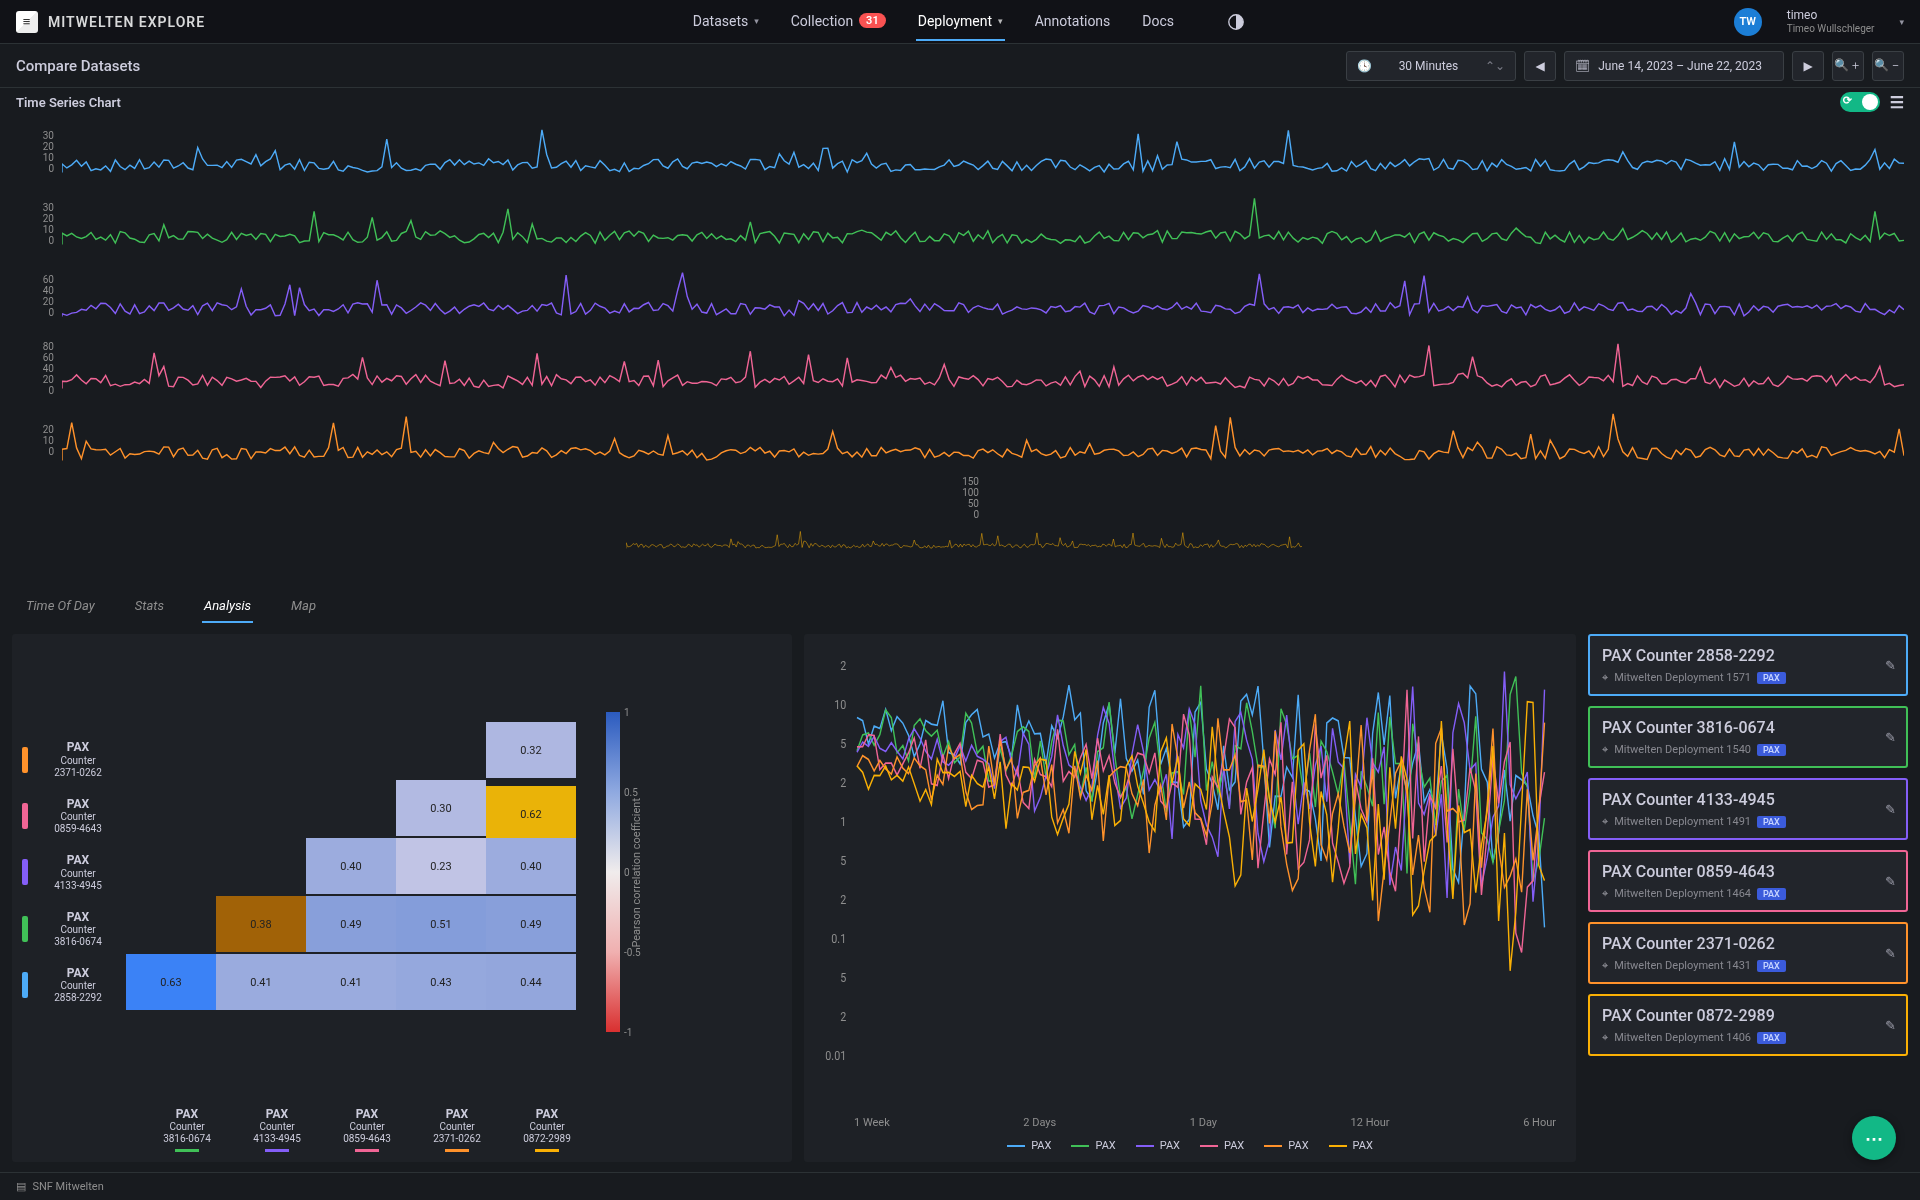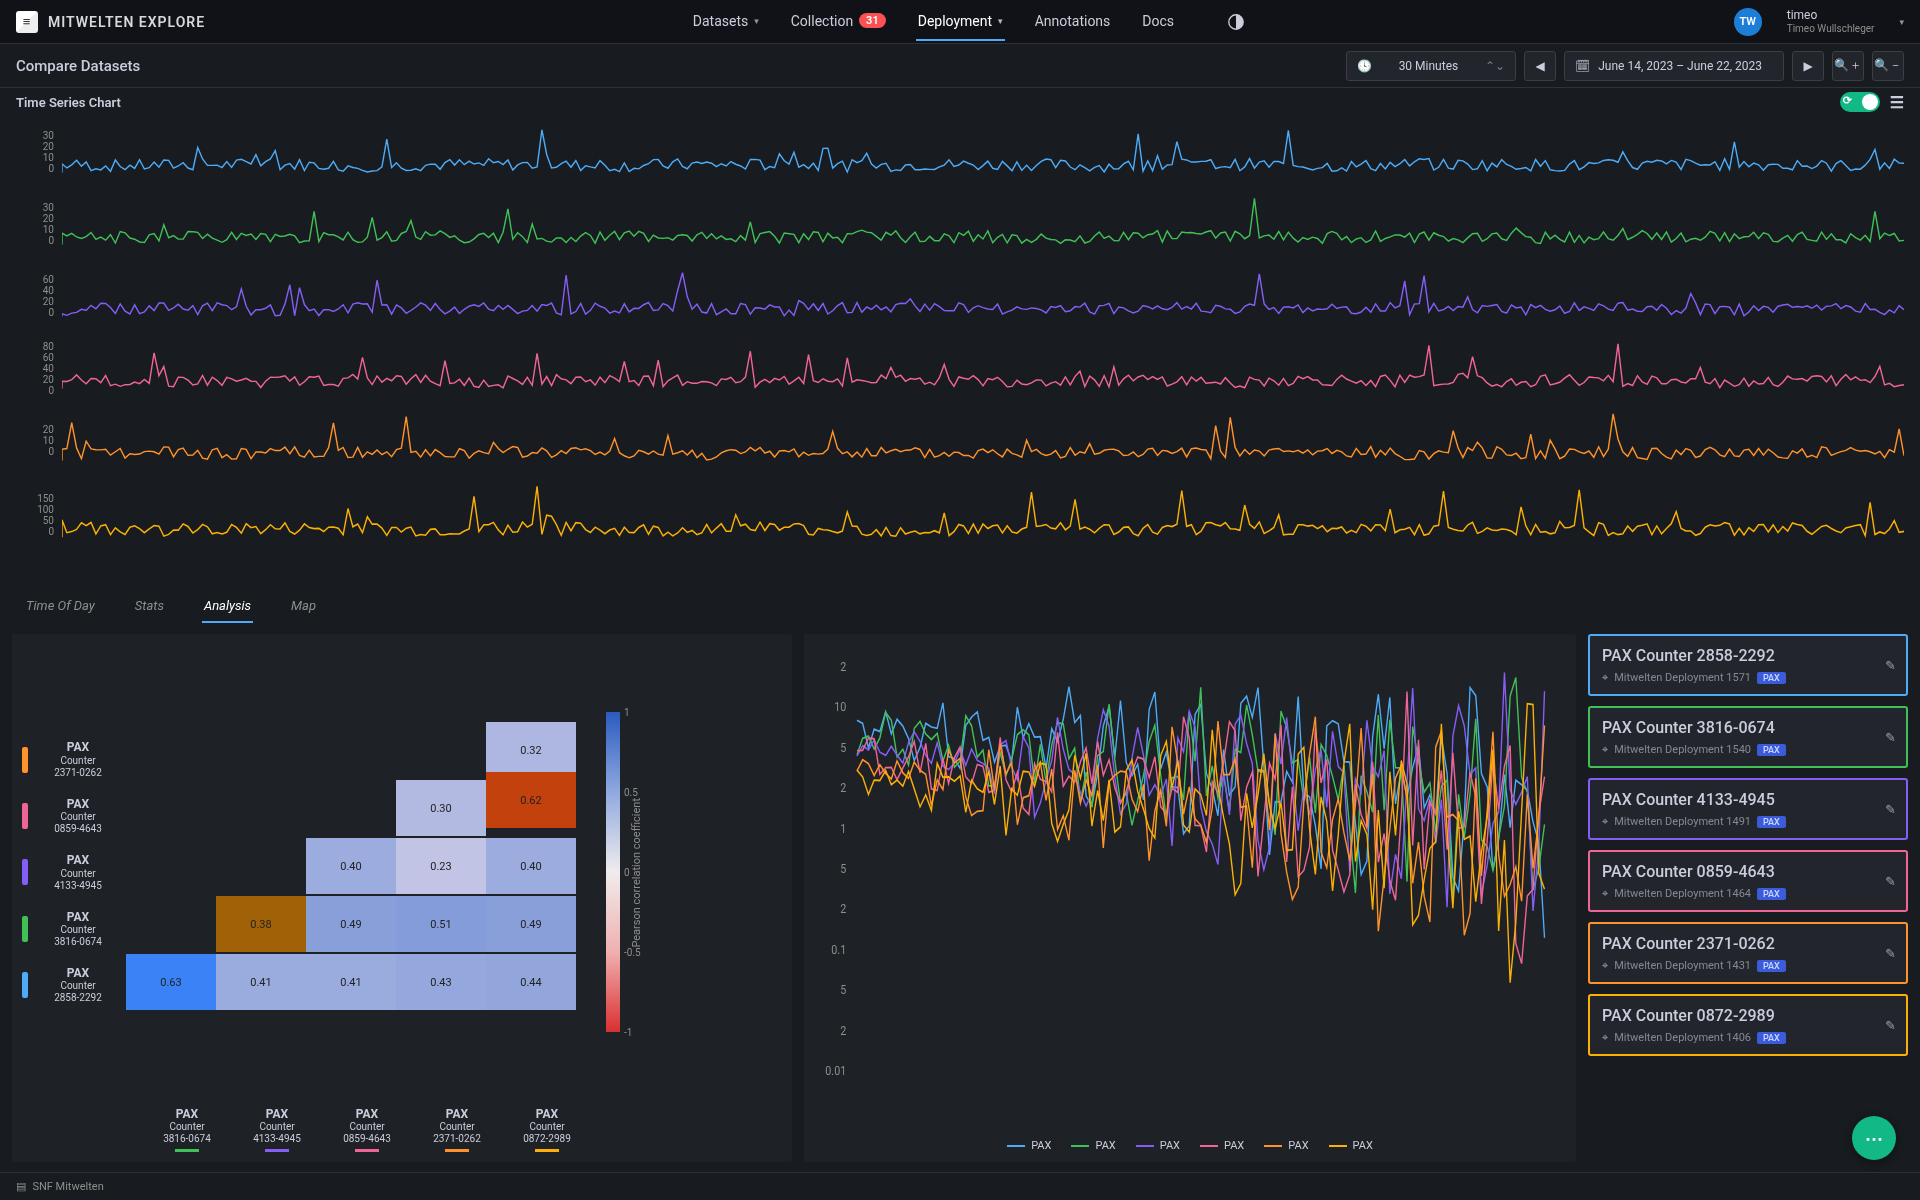--- a/index.html
+++ b/index.html
@@ -51,21 +51,21 @@
 
 .panel-head { display:flex; align-items:center; padding:4px 16px; font-size:13px; font-weight:600; color:#ccccdc; height:28px;}
 .panel-head .flex {flex:1;}
 .toggle-pill{ width:40px; height:20px; border-radius:10px; background:#12b886; position:relative; cursor:pointer;}
 .toggle-pill::after{content:""; position:absolute; right:2px; top:2px; width:16px; height:16px; background:#fff; border-radius:50%;}
 .toggle-pill .sync{ position:absolute; left:3px; top:2px; font-size:11px; color:#fff;}
 .menu-icon{ margin-left:10px; cursor:pointer; font-size:16px;}
 
 .ts-block { padding:0 16px 0 24px; height:470px;}
 .ts-row { height:72px; display:flex; align-items:center; gap:8px;}
-.ts-row:nth-child(6){height:78px;}
+.ts-row:nth-child(6){height:78px;flex-direction:column;}
 .y-labels { width:30px; text-align:right; font-size:10px; color:#8e8e8e; line-height:1.1;}
 .y-labels div{white-space:nowrap;}
 svg.ts { flex:1; height:100%; }
 .x-axis-row{ height:28px; display:flex; font-size:11px; color:#8e8e8e; padding-left:38px;}
 .x-tick{flex:1; text-align:center;}
 .x-tick .yr{font-size:10px; display:block;}
 
 .tabs { display:flex; gap:36px; padding:0 24px; border-bottom:1px solid transparent; margin-top:4px;font-style:italic;}
 .tab { font-size:13px; padding:8px 2px; color:#8e8e8e; cursor:pointer; border-bottom:2px solid transparent;}
 .tab.active{ color:#fff; border-bottom-color:#4dabf7;}
@@ -287,21 +287,21 @@
           </div>
           <div class="hl-row">
             <div class="color-bar" style="background: rgb(77, 171, 247);"></div>
             <div class="hl-txt"><b>PAX</b><br>Counter<br>2858-2292</div>
           </div>
         </div>
       <div style="display:flex;flex-direction:column;">
         <div class="heat-grid" id="heat-grid">
             <div class="cell" style="left: 360px; top: 40px; background: rgb(174, 183, 225);">0.32</div>
             <div class="cell" style="left: 270px; top: 98px; background: rgb(178, 186, 226);">0.30</div>
-            <div class="cell" style="left: 360px; top: 90px; background: #c2410c;">0.62</div>
+            <div class="cell" style="left: 360px; top: 104px; background: #eab308;">0.62</div>
             <div class="cell" style="left: 180px; top: 156px; background: rgb(156, 172, 222);">0.40</div>
             <div class="cell" style="left: 270px; top: 156px; background: rgb(193, 196, 229);">0.23</div>
             <div class="cell" style="left: 360px; top: 156px; background: rgb(156, 172, 222);">0.40</div>
             <div class="cell" style="left: 90px; top: 214px; background: #a16207;">0.38</div>
             <div class="cell" style="left: 180px; top: 214px; background: rgb(136, 159, 218);">0.49</div>
             <div class="cell" style="left: 270px; top: 214px; background: rgb(132, 157, 218);">0.51</div>
             <div class="cell" style="left: 360px; top: 214px; background: rgb(136, 159, 218);">0.49</div>
             <div class="cell" style="left: 0px; top: 272px; background: #3b82f6;">0.63</div>
             <div class="cell" style="left: 90px; top: 272px; background: rgb(154, 171, 222);">0.41</div>
             <div class="cell" style="left: 180px; top: 272px; background: rgb(154, 171, 222);">0.41</div>
@@ -342,20 +342,27 @@
           <text x="30" y="290" text-anchor="end" fill="#8e8e8e" font-size="10">2</text>
           <text x="30" y="320" text-anchor="end" fill="#8e8e8e" font-size="10">0.01</text>
           <path d="M 40.0 56.6 L 45.3 59.0 L 50.7 77.0 L 56.0 63.2 L 61.3 65.0 L 66.7 50.2 L 72.0 66.7 L 77.3 55.9 L 82.7 60.9 L 88.0 70.2 L 93.3 86.6 L 98.7 76.8 L 104.0 58.9 L 109.3 61.6 L 114.7 62.6 L 120.0 43.7 L 125.3 83.5 L 130.7 85.2 L 136.0 92.3 L 141.3 60.4 L 146.7 54.3 L 152.0 50.4 L 157.3 71.5 L 162.7 69.3 L 168.0 87.8 L 173.3 75.9 L 178.7 75.2 L 184.0 87.2 L 189.3 46.9 L 194.7 69.6 L 200.0 59.2 L 205.3 69.1 L 210.7 68.8 L 216.0 92.3 L 221.3 62.8 L 226.7 72.5 L 232.0 56.1 L 237.3 31.7 L 242.7 58.3 L 248.0 53.1 L 253.3 112.8 L 258.7 120.2 L 264.0 96.2 L 269.3 60.8 L 274.7 46.0 L 280.0 84.2 L 285.3 42.1 L 290.7 88.0 L 296.0 97.7 L 301.3 89.3 L 306.7 115.7 L 312.0 48.6 L 317.3 35.6 L 322.7 92.7 L 328.0 80.2 L 333.3 106.0 L 338.7 106.6 L 344.0 140.8 L 349.3 134.9 L 354.7 52.4 L 360.0 44.8 L 365.3 96.2 L 370.7 107.3 L 376.0 127.5 L 381.3 78.4 L 386.7 112.1 L 392.0 106.0 L 397.3 44.0 L 402.7 38.7 L 408.0 54.5 L 413.3 32.4 L 418.7 89.8 L 424.0 156.5 L 429.3 117.0 L 434.7 117.2 L 440.0 94.6 L 445.3 102.6 L 450.7 39.1 L 456.0 111.2 L 461.3 113.4 L 466.7 134.7 L 472.0 166.9 L 477.3 60.8 L 482.7 56.9 L 488.0 59.2 L 493.3 87.3 L 498.7 87.7 L 504.0 133.1 L 509.3 171.1 L 514.7 161.2 L 520.0 68.7 L 525.3 37.3 L 530.7 77.6 L 536.0 39.7 L 541.3 118.7 L 546.7 93.2 L 552.0 113.6 L 557.3 91.7 L 562.7 75.7 L 568.0 121.7 L 573.3 111.9 L 578.7 126.7 L 584.0 68.9 L 589.3 96.2 L 594.7 173.0 L 600.0 183.5 L 605.3 129.4 L 610.7 32.4 L 616.0 38.3 L 621.3 96.3 L 626.7 106.2 L 632.0 167.9 L 637.3 145.5 L 642.7 96.9 L 648.0 136.3 L 653.3 101.1 L 658.7 104.4 L 664.0 108.7 L 669.3 132.0 L 674.7 147.5 L 680.0 218.0" fill="none" stroke="#4dabf7" stroke-width="1.3"></path>
           <path d="M 40.0 82.2 L 45.3 70.0 L 50.7 68.4 L 56.0 77.9 L 61.3 69.8 L 66.7 50.7 L 72.0 56.7 L 77.3 83.8 L 82.7 78.1 L 88.0 89.9 L 93.3 62.6 L 98.7 57.5 L 104.0 66.7 L 109.3 70.9 L 114.7 66.3 L 120.0 86.7 L 125.3 75.0 L 130.7 91.4 L 136.0 86.9 L 141.3 53.2 L 146.7 60.8 L 152.0 84.0 L 157.3 78.7 L 162.7 105.3 L 168.0 105.4 L 173.3 80.6 L 178.7 97.6 L 184.0 85.5 L 189.3 67.3 L 194.7 63.7 L 200.0 67.3 L 205.3 103.2 L 210.7 74.6 L 216.0 102.4 L 221.3 75.2 L 226.7 58.5 L 232.0 59.3 L 237.3 85.2 L 242.7 77.3 L 248.0 116.9 L 253.3 94.9 L 258.7 121.0 L 264.0 82.8 L 269.3 79.8 L 274.7 44.7 L 280.0 85.9 L 285.3 118.1 L 290.7 110.5 L 296.0 134.5 L 301.3 115.9 L 306.7 97.7 L 312.0 72.4 L 317.3 60.2 L 322.7 97.5 L 328.0 129.4 L 333.3 99.3 L 338.7 98.3 L 344.0 115.7 L 349.3 50.4 L 354.7 87.0 L 360.0 32.2 L 365.3 112.7 L 370.7 90.6 L 376.0 114.4 L 381.3 97.5 L 386.7 124.1 L 392.0 78.3 L 397.3 80.6 L 402.7 45.2 L 408.0 67.4 L 413.3 94.5 L 418.7 95.1 L 424.0 118.9 L 429.3 141.7 L 434.7 49.8 L 440.0 62.0 L 445.3 88.3 L 450.7 85.7 L 456.0 116.2 L 461.3 84.0 L 466.7 125.4 L 472.0 74.7 L 477.3 82.7 L 482.7 98.4 L 488.0 115.7 L 493.3 89.8 L 498.7 137.6 L 504.0 184.8 L 509.3 97.9 L 514.7 109.8 L 520.0 124.8 L 525.3 52.7 L 530.7 123.3 L 536.0 56.1 L 541.3 91.8 L 546.7 92.0 L 552.0 176.5 L 557.3 61.3 L 562.7 86.6 L 568.0 110.1 L 573.3 103.1 L 578.7 139.3 L 584.0 105.6 L 589.3 101.0 L 594.7 192.7 L 600.0 111.6 L 605.3 143.6 L 610.7 111.0 L 616.0 55.6 L 621.3 145.3 L 626.7 150.5 L 632.0 168.0 L 637.3 143.9 L 642.7 120.3 L 648.0 38.8 L 653.3 25.0 L 658.7 99.0 L 664.0 110.1 L 669.3 182.5 L 674.7 166.3 L 680.0 133.9" fill="none" stroke="#40c057" stroke-width="1.3"></path>
           <path d="M 40.0 83.2 L 45.3 75.4 L 50.7 78.7 L 56.0 71.1 L 61.3 80.3 L 66.7 82.7 L 72.0 75.9 L 77.3 82.5 L 82.7 88.4 L 88.0 73.2 L 93.3 65.2 L 98.7 72.4 L 104.0 82.6 L 109.3 88.5 L 114.7 73.3 L 120.0 90.6 L 125.3 93.2 L 130.7 88.4 L 136.0 78.3 L 141.3 90.0 L 146.7 78.0 L 152.0 86.4 L 157.3 88.7 L 162.7 92.2 L 168.0 111.2 L 173.3 75.0 L 178.7 71.7 L 184.0 91.2 L 189.3 100.8 L 194.7 68.7 L 200.0 77.1 L 205.3 128.5 L 210.7 118.0 L 216.0 101.4 L 221.3 86.5 L 226.7 54.5 L 232.0 78.0 L 237.3 93.1 L 242.7 96.6 L 248.0 110.2 L 253.3 120.3 L 258.7 110.3 L 264.0 70.2 L 269.3 48.8 L 274.7 61.1 L 280.0 99.0 L 285.3 126.2 L 290.7 118.5 L 296.0 84.7 L 301.3 62.0 L 306.7 82.7 L 312.0 112.3 L 317.3 104.3 L 322.7 113.2 L 328.0 100.2 L 333.3 149.9 L 338.7 69.6 L 344.0 80.0 L 349.3 49.8 L 354.7 61.8 L 360.0 120.6 L 365.3 139.3 L 370.7 148.5 L 376.0 163.7 L 381.3 95.0 L 386.7 126.8 L 392.0 59.6 L 397.3 52.6 L 402.7 73.9 L 408.0 88.7 L 413.3 145.8 L 418.7 167.5 L 424.0 150.8 L 429.3 66.1 L 434.7 89.1 L 440.0 54.7 L 445.3 96.8 L 450.7 138.5 L 456.0 106.6 L 461.3 126.9 L 466.7 93.2 L 472.0 78.6 L 477.3 121.2 L 482.7 64.9 L 488.0 90.9 L 493.3 95.6 L 498.7 168.9 L 504.0 100.1 L 509.3 110.2 L 514.7 56.7 L 520.0 91.4 L 525.3 98.6 L 530.7 79.1 L 536.0 185.5 L 541.3 156.2 L 546.7 174.2 L 552.0 101.8 L 557.3 32.8 L 562.7 122.3 L 568.0 131.2 L 573.3 115.1 L 578.7 147.8 L 584.0 115.6 L 589.3 195.3 L 594.7 68.4 L 600.0 45.8 L 605.3 60.6 L 610.7 96.9 L 616.0 91.9 L 621.3 186.0 L 626.7 164.0 L 632.0 133.3 L 637.3 124.6 L 642.7 21.2 L 648.0 108.1 L 653.3 119.1 L 658.7 110.0 L 664.0 98.5 L 669.3 198.2 L 674.7 149.5 L 680.0 35.1" fill="none" stroke="#845ef7" stroke-width="1.3"></path>
           <path d="M 40.0 79.2 L 45.3 78.9 L 50.7 69.8 L 56.0 70.4 L 61.3 96.7 L 66.7 91.7 L 72.0 91.6 L 77.3 100.8 L 82.7 92.1 L 88.0 83.7 L 93.3 72.3 L 98.7 95.6 L 104.0 73.8 L 109.3 107.6 L 114.7 108.8 L 120.0 85.0 L 125.3 103.5 L 130.7 84.4 L 136.0 76.4 L 141.3 98.6 L 146.7 103.5 L 152.0 89.4 L 157.3 90.9 L 162.7 110.1 L 168.0 108.4 L 173.3 69.4 L 178.7 100.8 L 184.0 109.8 L 189.3 95.2 L 194.7 121.8 L 200.0 126.5 L 205.3 88.8 L 210.7 100.5 L 216.0 102.1 L 221.3 109.7 L 226.7 65.6 L 232.0 105.5 L 237.3 98.1 L 242.7 102.5 L 248.0 87.5 L 253.3 77.1 L 258.7 103.6 L 264.0 72.4 L 269.3 97.5 L 274.7 85.9 L 280.0 106.8 L 285.3 118.1 L 290.7 109.0 L 296.0 94.9 L 301.3 83.9 L 306.7 85.4 L 312.0 99.2 L 317.3 83.8 L 322.7 120.8 L 328.0 125.9 L 333.3 107.0 L 338.7 110.2 L 344.0 54.0 L 349.3 69.7 L 354.7 134.6 L 360.0 134.8 L 365.3 154.4 L 370.7 102.3 L 376.0 110.5 L 381.3 87.7 L 386.7 57.7 L 392.0 64.3 L 397.3 131.1 L 402.7 106.2 L 408.0 95.1 L 413.3 172.5 L 418.7 129.4 L 424.0 88.4 L 429.3 100.3 L 434.7 60.2 L 440.0 161.8 L 445.3 106.1 L 450.7 172.7 L 456.0 168.0 L 461.3 150.7 L 466.7 61.8 L 472.0 103.1 L 477.3 85.7 L 482.7 153.1 L 488.0 167.7 L 493.3 184.1 L 498.7 171.3 L 504.0 104.3 L 509.3 126.8 L 514.7 137.0 L 520.0 87.9 L 525.3 161.9 L 530.7 140.7 L 536.0 175.6 L 541.3 190.1 L 546.7 125.1 L 552.0 35.3 L 557.3 149.5 L 562.7 71.1 L 568.0 167.4 L 573.3 116.8 L 578.7 126.4 L 584.0 93.9 L 589.3 152.6 L 594.7 80.7 L 600.0 136.8 L 605.3 135.5 L 610.7 95.3 L 616.0 113.3 L 621.3 193.0 L 626.7 145.4 L 632.0 87.7 L 637.3 122.5 L 642.7 90.5 L 648.0 75.4 L 653.3 222.4 L 658.7 237.2 L 664.0 187.0 L 669.3 182.1 L 674.7 125.5 L 680.0 98.5" fill="none" stroke="#f06595" stroke-width="1.3"></path>
           <path d="M 40.0 94.3 L 45.3 85.9 L 50.7 88.8 L 56.0 97.6 L 61.3 89.6 L 66.7 96.1 L 72.0 100.2 L 77.3 86.8 L 82.7 95.6 L 88.0 99.7 L 93.3 87.7 L 98.7 93.7 L 104.0 96.7 L 109.3 119.9 L 114.7 100.9 L 120.0 108.0 L 125.3 78.7 L 130.7 88.3 L 136.0 84.9 L 141.3 113.6 L 146.7 127.3 L 152.0 124.2 L 157.3 123.7 L 162.7 78.5 L 168.0 108.1 L 173.3 74.4 L 178.7 96.4 L 184.0 88.1 L 189.3 134.1 L 194.7 114.1 L 200.0 112.6 L 205.3 93.7 L 210.7 87.6 L 216.0 116.1 L 221.3 92.8 L 226.7 137.7 L 232.0 127.3 L 237.3 145.6 L 242.7 93.8 L 248.0 118.2 L 253.3 100.9 L 258.7 112.8 L 264.0 89.7 L 269.3 151.4 L 274.7 102.2 L 280.0 97.4 L 285.3 94.3 L 290.7 95.1 L 296.0 115.1 L 301.3 124.4 L 306.7 104.2 L 312.0 160.8 L 317.3 123.8 L 322.7 108.5 L 328.0 135.3 L 333.3 61.5 L 338.7 88.0 L 344.0 126.2 L 349.3 106.1 L 354.7 129.8 L 360.0 134.3 L 365.3 147.2 L 370.7 121.8 L 376.0 57.2 L 381.3 96.9 L 386.7 96.9 L 392.0 85.2 L 397.3 121.3 L 402.7 120.2 L 408.0 166.1 L 413.3 93.3 L 418.7 94.1 L 424.0 138.0 L 429.3 66.8 L 434.7 140.7 L 440.0 169.5 L 445.3 189.6 L 450.7 180.6 L 456.0 116.8 L 461.3 81.7 L 466.7 54.0 L 472.0 154.5 L 477.3 166.0 L 482.7 130.3 L 488.0 115.1 L 493.3 140.0 L 498.7 160.7 L 504.0 118.6 L 509.3 62.4 L 514.7 136.2 L 520.0 96.2 L 525.3 213.1 L 530.7 173.5 L 536.0 137.4 L 541.3 99.5 L 546.7 90.0 L 552.0 115.3 L 557.3 177.6 L 562.7 147.0 L 568.0 187.4 L 573.3 206.4 L 578.7 76.5 L 584.0 64.7 L 589.3 128.5 L 594.7 126.6 L 600.0 131.1 L 605.3 216.2 L 610.7 199.9 L 616.0 99.7 L 621.3 172.1 L 626.7 123.1 L 632.0 65.1 L 637.3 156.8 L 642.7 187.3 L 648.0 178.5 L 653.3 165.3 L 658.7 190.9 L 664.0 111.7 L 669.3 166.5 L 674.7 129.3 L 680.0 60.5" fill="none" stroke="#ff922b" stroke-width="1.3"></path>
           <path d="M 40.0 93.7 L 45.3 98.7 L 50.7 111.7 L 56.0 101.0 L 61.3 101.3 L 66.7 93.8 L 72.0 104.5 L 77.3 101.0 L 82.7 105.5 L 88.0 94.6 L 93.3 107.5 L 98.7 120.9 L 104.0 112.0 L 109.3 123.5 L 114.7 88.5 L 120.0 98.9 L 125.3 98.7 L 130.7 101.9 L 136.0 98.0 L 141.3 125.0 L 146.7 101.0 L 152.0 107.4 L 157.3 110.1 L 162.7 94.6 L 168.0 119.1 L 173.3 90.6 L 178.7 142.0 L 184.0 107.5 L 189.3 112.3 L 194.7 94.5 L 200.0 95.0 L 205.3 105.7 L 210.7 88.6 L 216.0 89.5 L 221.3 133.2 L 226.7 146.5 L 232.0 133.9 L 237.3 123.2 L 242.7 82.6 L 248.0 99.6 L 253.3 81.1 L 258.7 135.2 L 264.0 108.8 L 269.3 131.0 L 274.7 100.9 L 280.0 139.6 L 285.3 135.7 L 290.7 93.9 L 296.0 86.0 L 301.3 109.3 L 306.7 122.7 L 312.0 137.0 L 317.3 144.0 L 322.7 82.9 L 328.0 72.2 L 333.3 106.8 L 338.7 86.5 L 344.0 134.5 L 349.3 139.6 L 354.7 107.5 L 360.0 111.9 L 365.3 127.3 L 370.7 63.7 L 376.0 106.1 L 381.3 128.7 L 386.7 148.4 L 392.0 186.1 L 397.3 177.7 L 402.7 110.9 L 408.0 136.5 L 413.3 111.7 L 418.7 81.3 L 424.0 119.6 L 429.3 137.1 L 434.7 117.8 L 440.0 153.1 L 445.3 152.6 L 450.7 81.8 L 456.0 76.7 L 461.3 137.3 L 466.7 171.0 L 472.0 113.5 L 477.3 131.3 L 482.7 183.2 L 488.0 141.5 L 493.3 88.5 L 498.7 59.3 L 504.0 161.5 L 509.3 131.1 L 514.7 141.4 L 520.0 197.2 L 525.3 123.2 L 530.7 181.3 L 536.0 94.8 L 541.3 142.1 L 546.7 86.5 L 552.0 104.0 L 557.3 208.4 L 562.7 201.4 L 568.0 174.7 L 573.3 151.7 L 578.7 146.8 L 584.0 59.2 L 589.3 138.2 L 594.7 196.1 L 600.0 124.2 L 605.3 145.0 L 610.7 142.6 L 616.0 191.2 L 621.3 154.5 L 626.7 128.6 L 632.0 78.4 L 637.3 213.0 L 642.7 145.5 L 648.0 251.4 L 653.3 206.5 L 658.7 123.8 L 664.0 44.3 L 669.3 45.0 L 674.7 170.3 L 680.0 182.0" fill="none" stroke="#fab005" stroke-width="1.3"></path>
         </svg>
     </div>
+    <div class="line-x-ticks" id="mini-xticks">
+        <span>1 Week</span>
+        <span>2 Days</span>
+        <span>1 Day</span>
+        <span>12 Hour</span>
+        <span>6 Hour</span>
+      </div>
     <div class="line-legend" id="mini-legend">
         <div class="lg">
           <span class="lg-sw" style="background:#4dabf7"></span>
           <span>PAX</span>
         </div>
         <div class="lg">
           <span class="lg-sw" style="background:#40c057"></span>
           <span>PAX</span>
         </div>
         <div class="lg">

